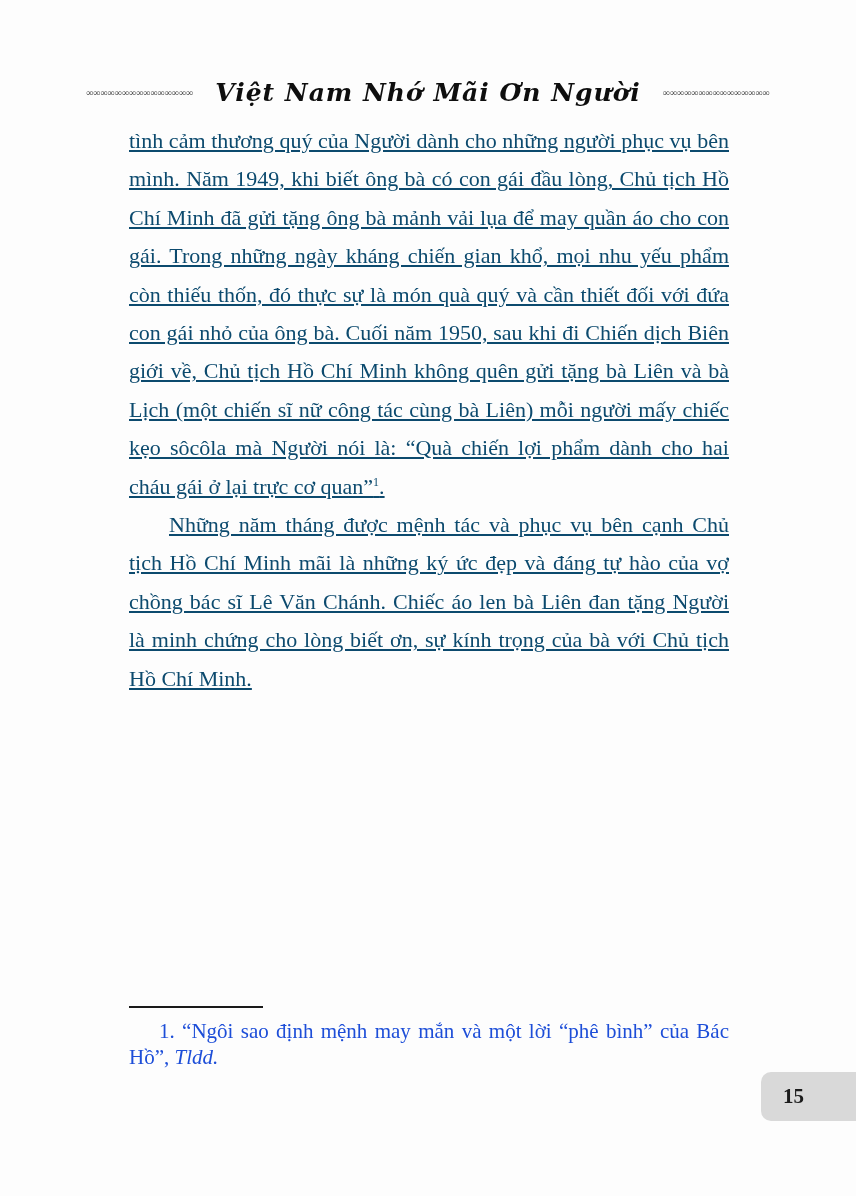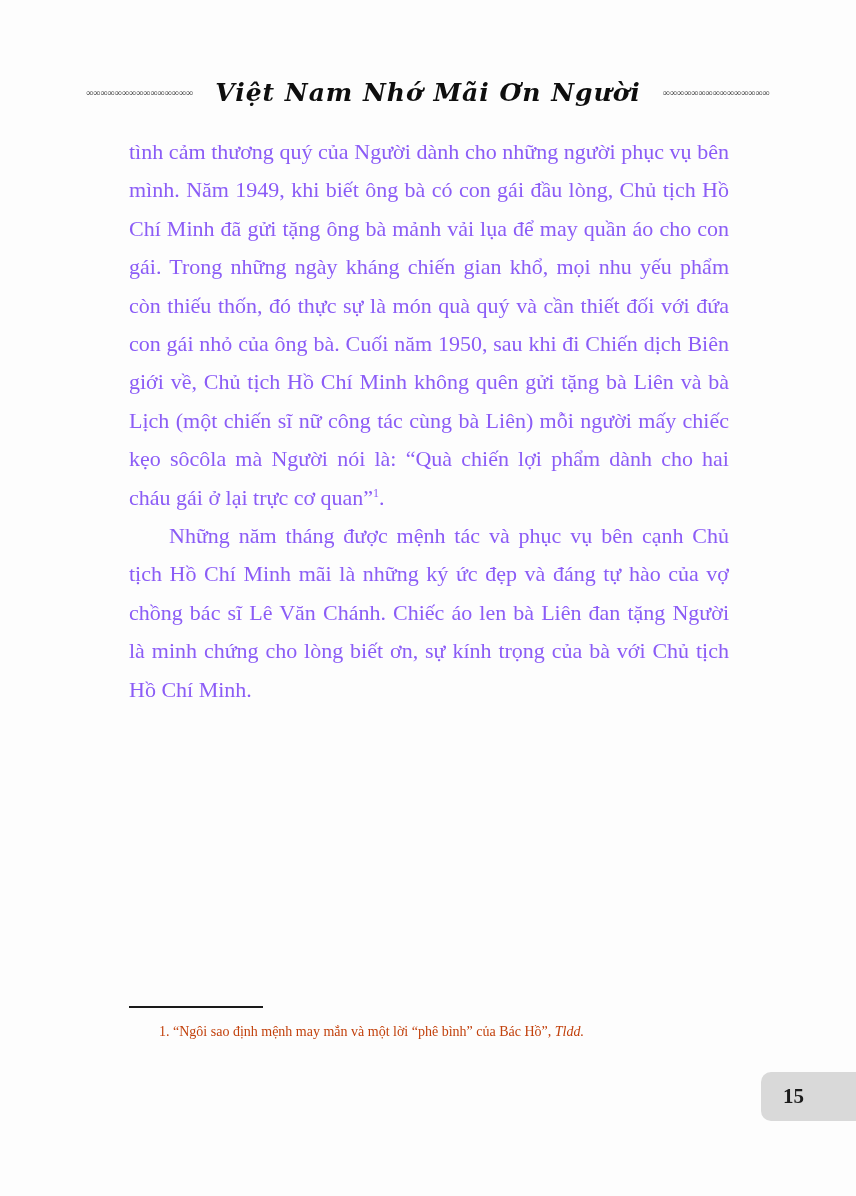--- a/index.html
+++ b/index.html
@@ -37,51 +37,52 @@
     font-style: italic;
     font-weight: 700;
     font-size: 25px;
     letter-spacing: 1px;
     color: #0e0e0e;
     white-space: nowrap;
     text-align: center;
   }
   .body-text {
     position: absolute;
-    top: 133px;
+    top: 122px;
     left: 129px;
     width: 600px;
     text-align: justify;
     font-size: 22px;
     line-height: 38.4px;
-    color: #8b5cf6;
+    color: #0c4a6e;
+    text-decoration: underline;
   }
   .para-indent { text-indent: 40px; }
   sup.fn-ref {
     font-size: 12px;
     vertical-align: super;
     line-height: 0;
   }
   .footnote {
     position: absolute;
     left: 129px;
     width: 600px;
     top: 1006px;
   }
   .footnote-rule {
     width: 134px;
     border-top: 2px solid #1a1a1a;
     margin-bottom: 11px;
   }
   .footnote-text {
-    font-size: 14px;
+    font-size: 21px;
     line-height: 25.5px;
     text-align: justify;
     text-indent: 30px;
-    color: #c2410c;
+    color: #1d4ed8;
   }
   .footnote-text em { font-style: italic; }
   .page-number-badge {
     position: absolute;
     right: 0;
     top: 1072px;
     width: 95px;
     height: 49px;
     background: #d9d9d9;
     border-radius: 10px 0 0 10px;

